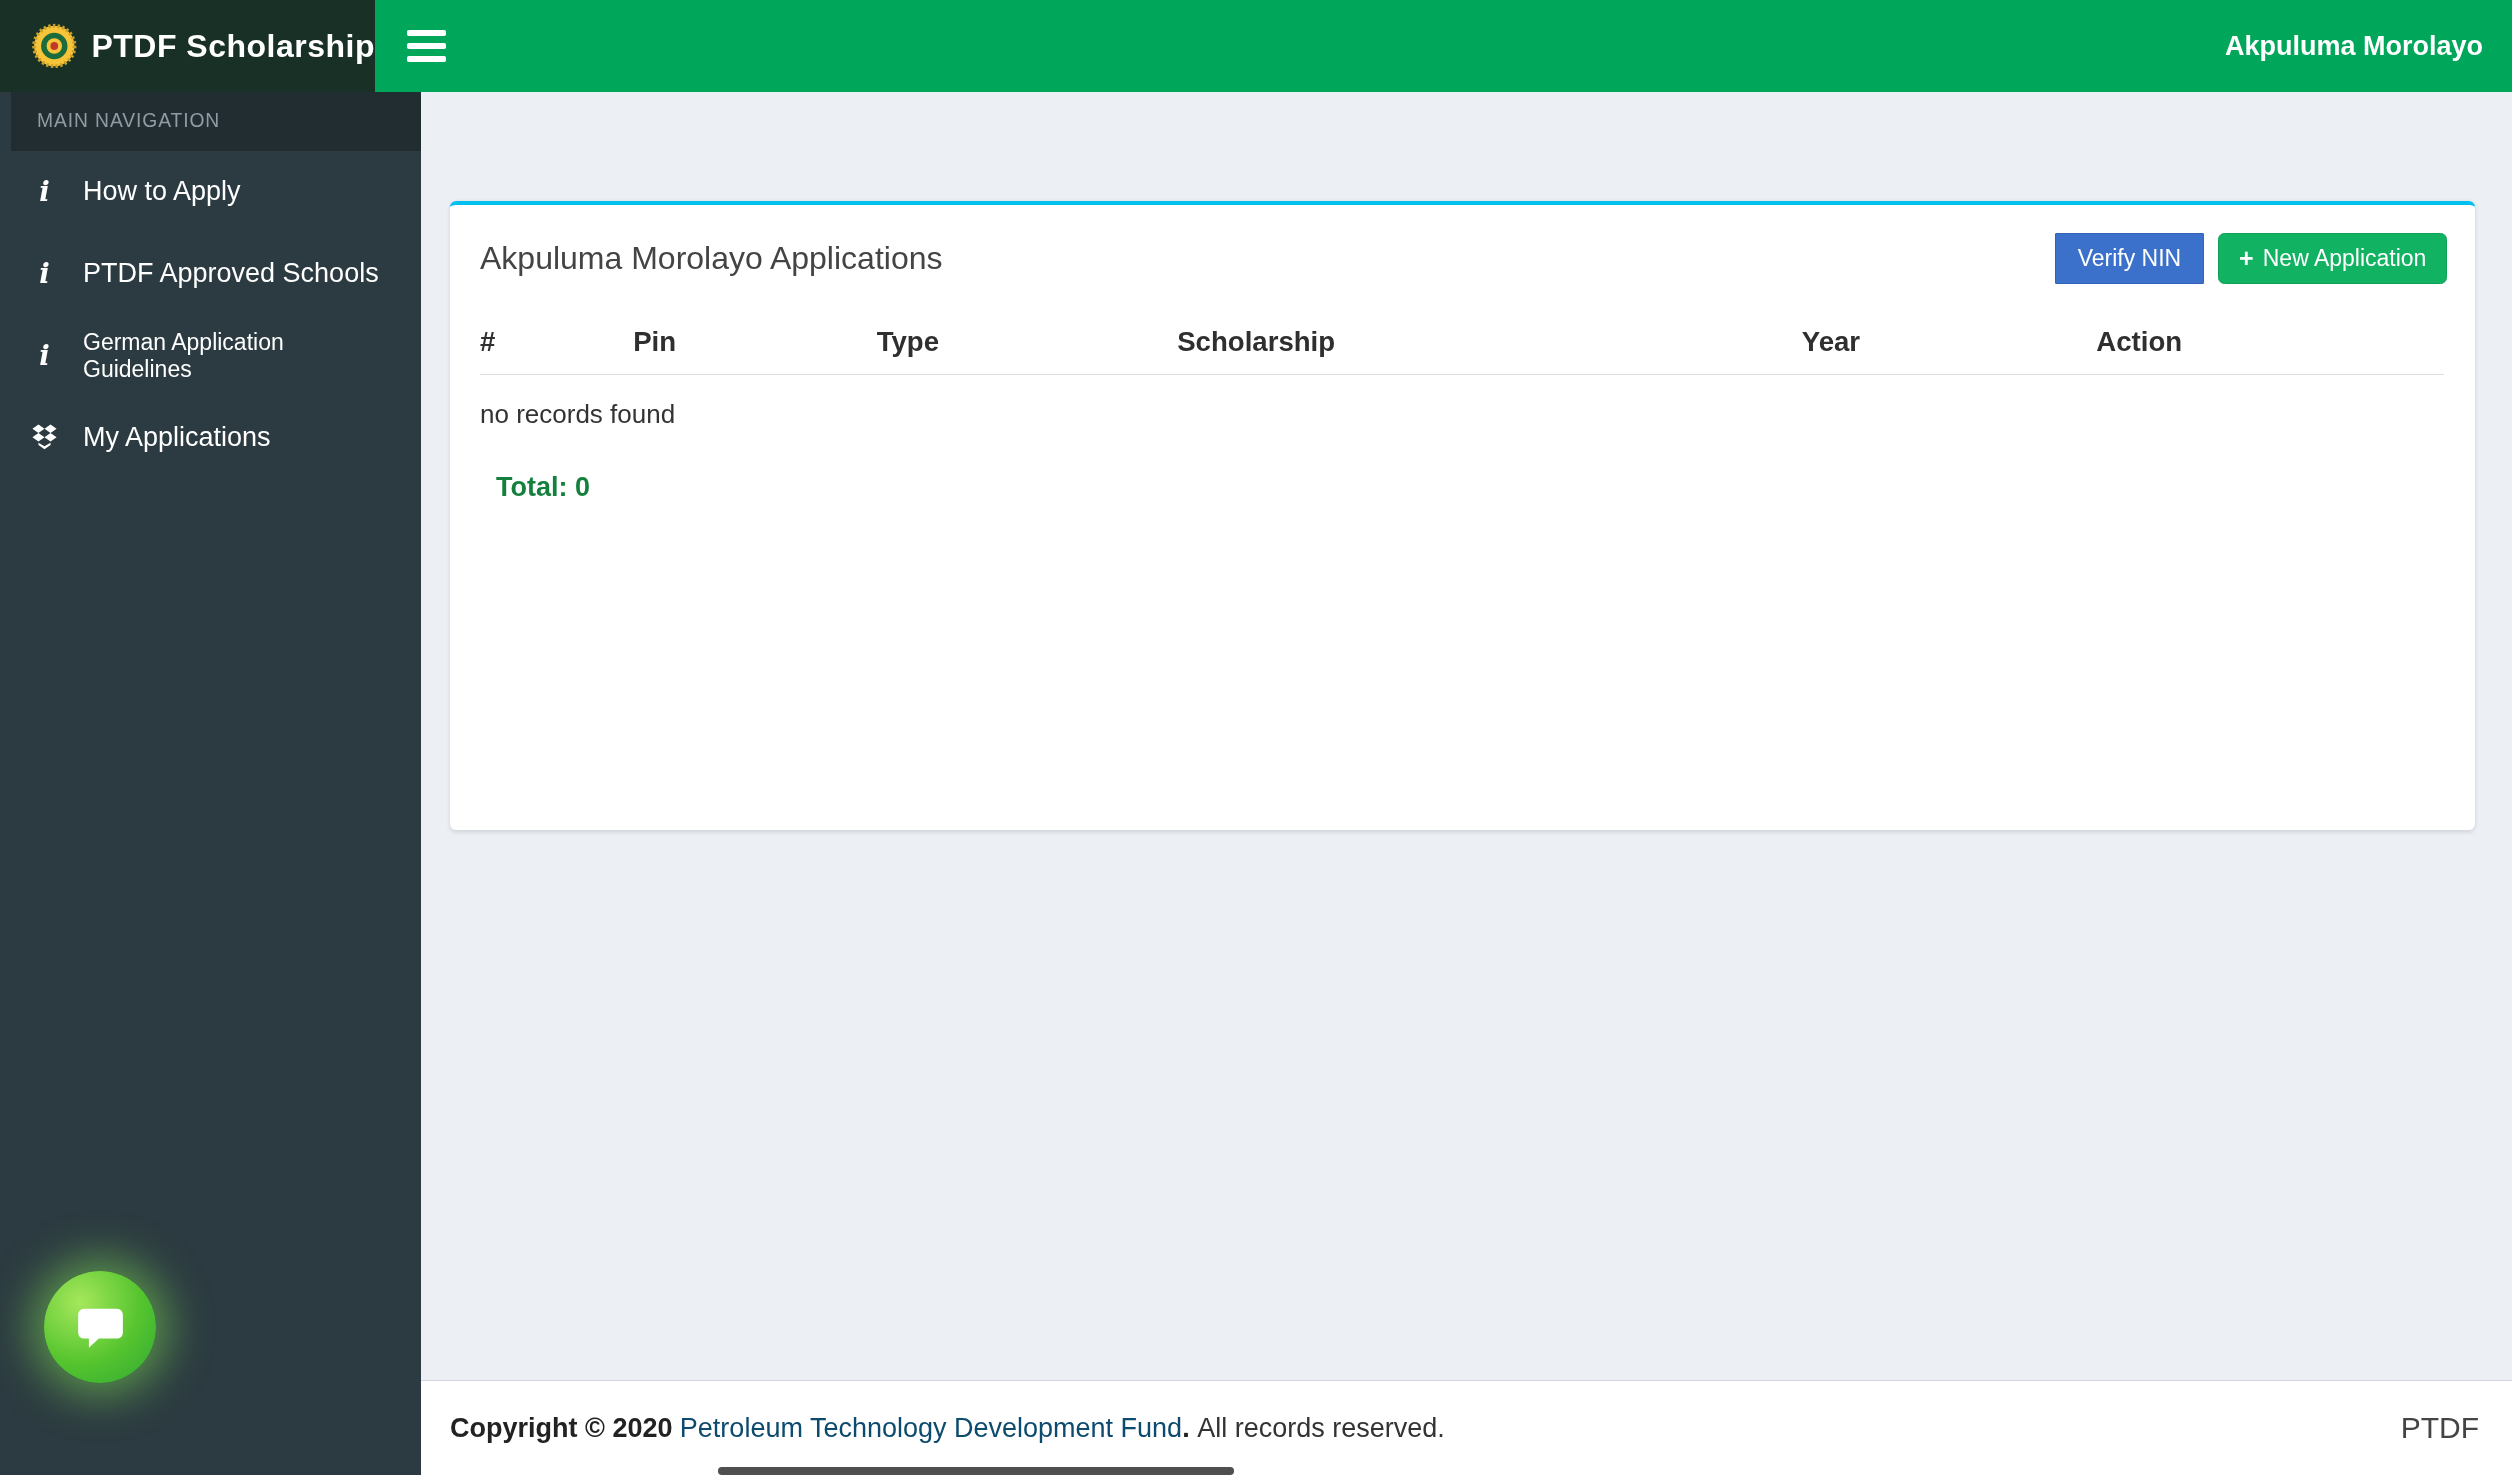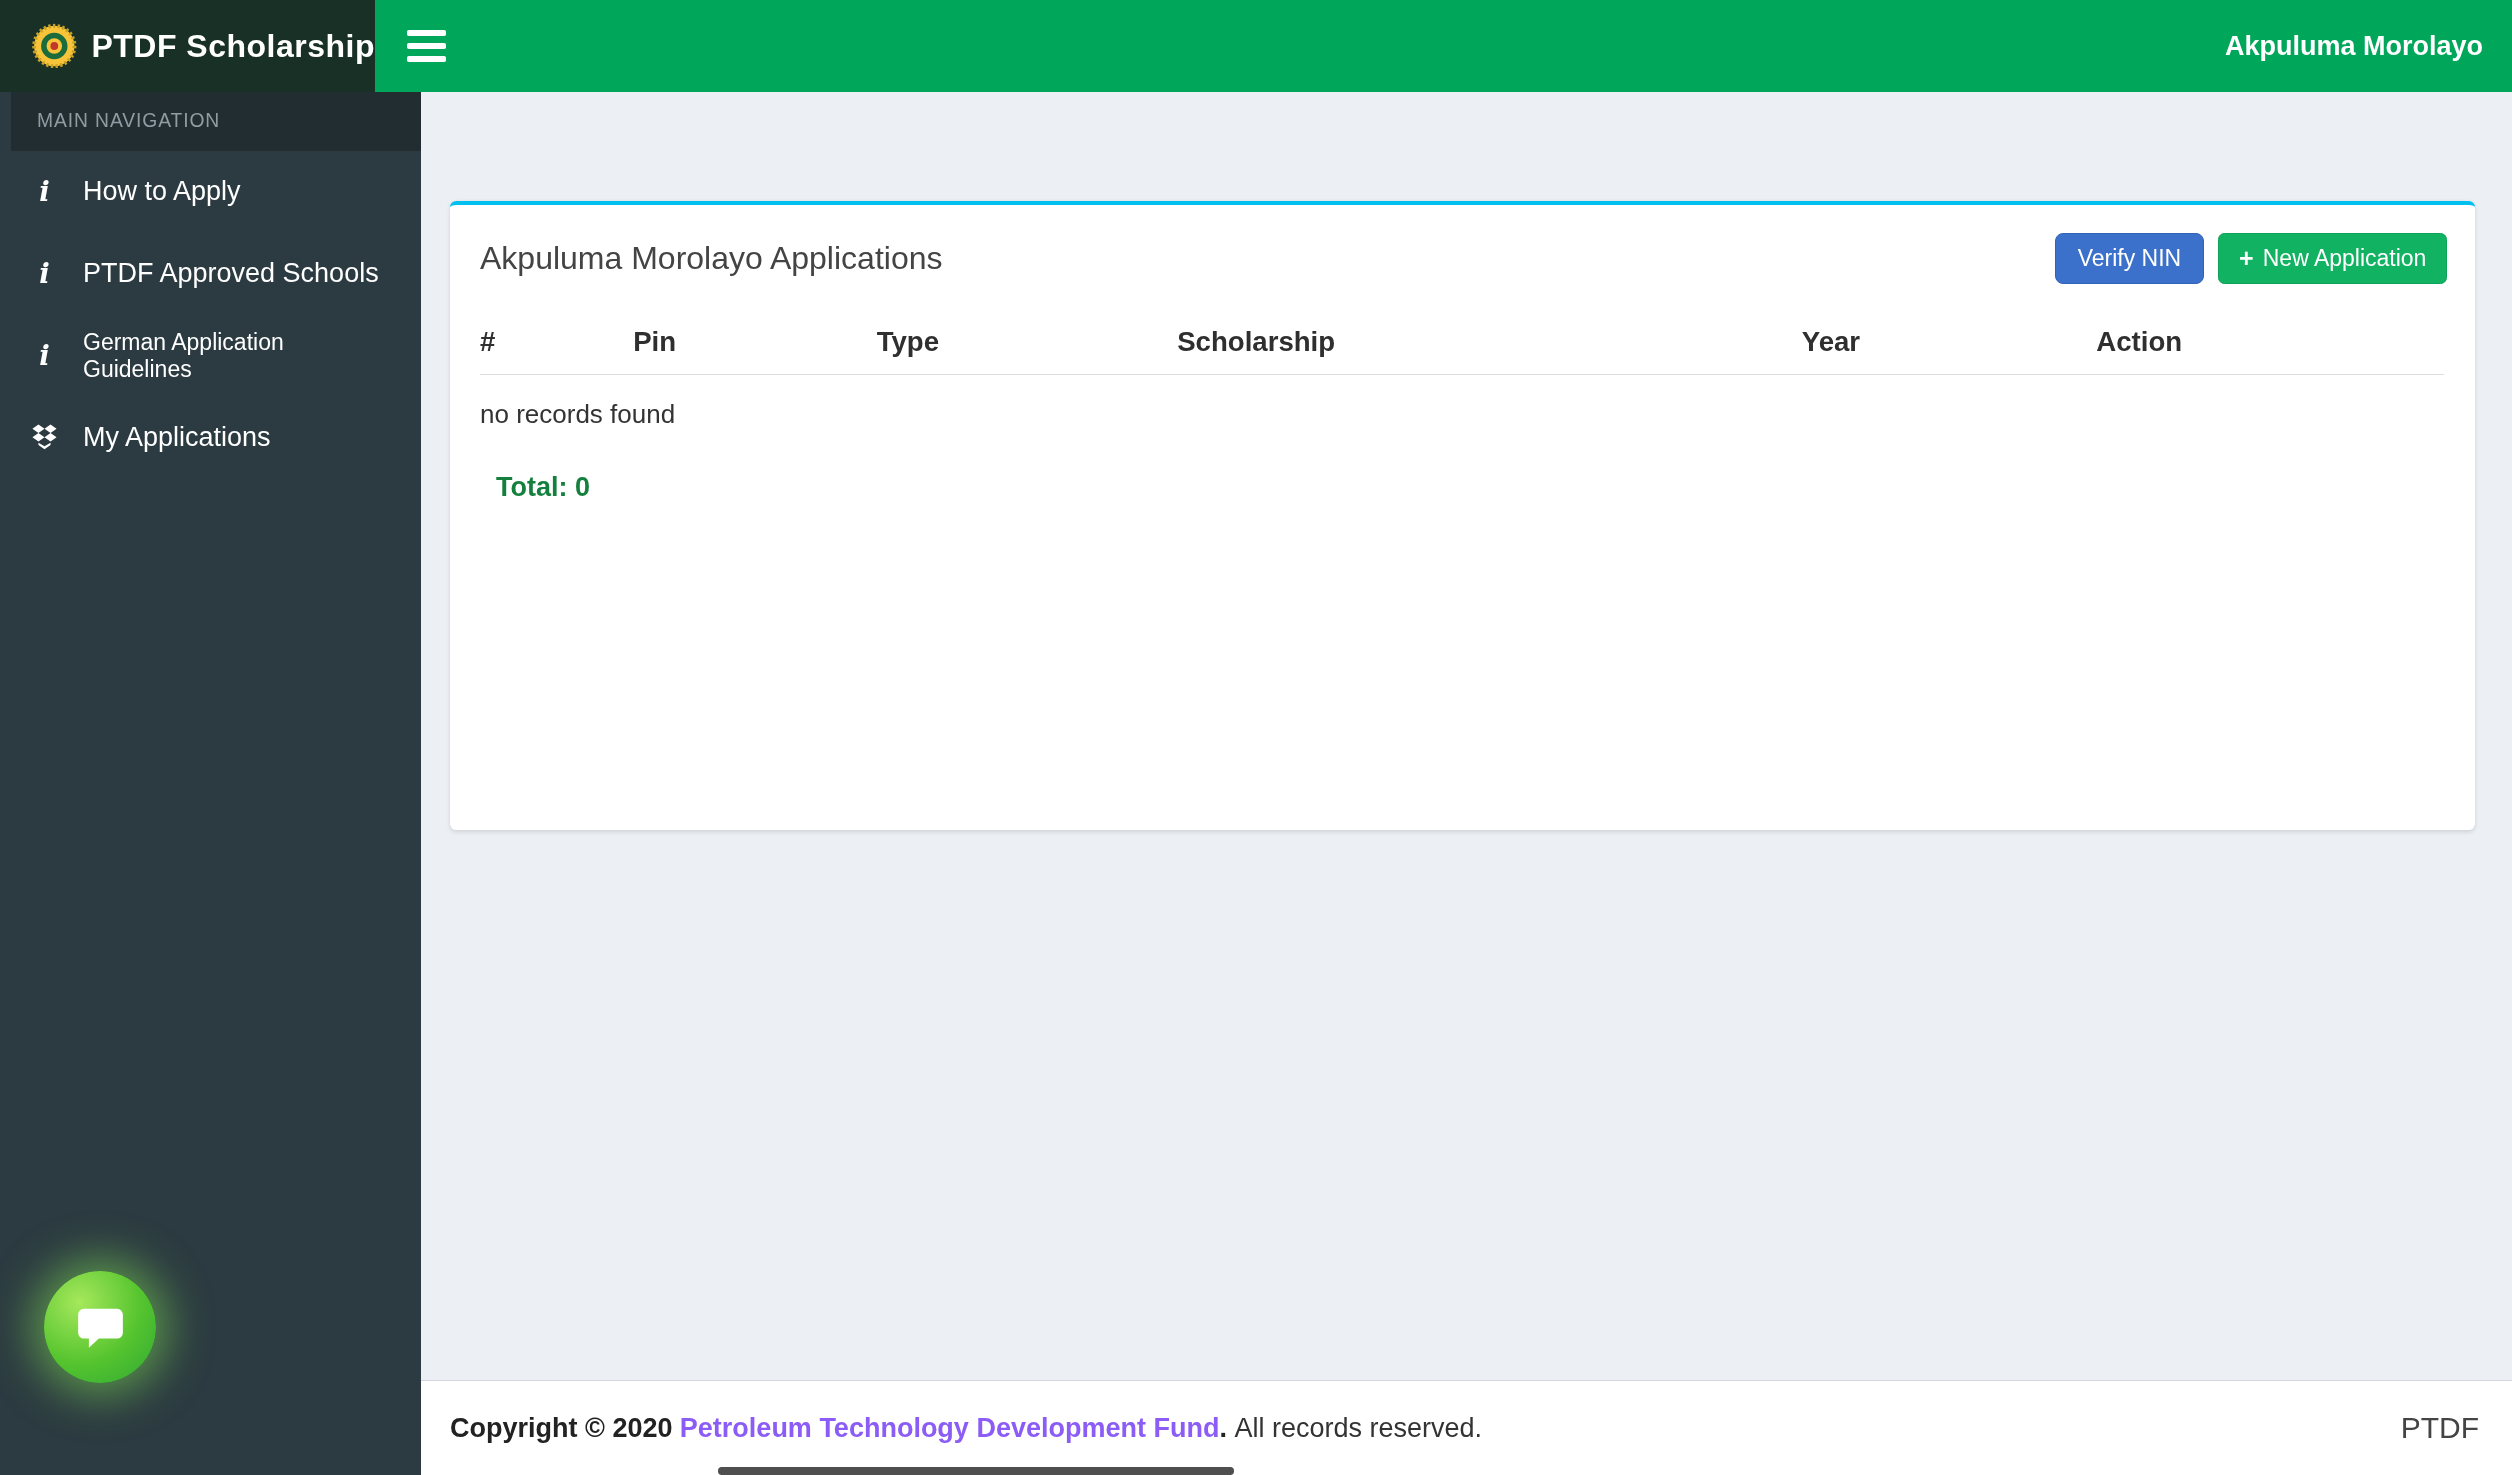--- a/index.html
+++ b/index.html
@@ -62,21 +62,21 @@
     box-shadow:0 1.8px 4.6px rgba(0,0,0,.13); position:relative;
   }
   .panel-header {
     display:flex; justify-content:space-between; align-items:center;
     padding:27.6px 27.6px 14.7px 30px;
   }
   .panel-title { font-size:32px; font-weight:400; color:#444444; }
   .panel-actions { display:flex; align-items:center; gap:13.8px; }
   .btn-primary {
     background:#3b71ca; border:0.9px solid #3263b8; color:#ffffff;
-    font-family:inherit; font-size:23px; padding:11px 22px; border-radius:8px; cursor:pointer;
+    font-family:inherit; font-size:23px; padding:11px 22px; border-radius:1px; cursor:pointer;
   }
   .btn-success {
     background:#12b263; border:0.9px solid #0ea158; color:#ffffff;
     font-family:inherit; font-size:23px; padding:11px 20px; border-radius:6.4px; cursor:pointer;
     display:inline-flex; align-items:center; gap:9.2px;
   }
   .btn-success .plus { font-size:25px; font-weight:bold; line-height:1; }
 
   .apps-table { width:calc(100% - 61px); margin:0 30px; border-collapse:collapse; table-layout:fixed; }
   .apps-table th {
@@ -87,21 +87,21 @@
   .total-line { margin:42px 0 0 46px; font-size:27px; font-weight:bold; color:#15803d; }
 
   
   .footer {
     position:absolute; left:421px; right:0; bottom:0; height:95px;
     background:#ffffff; border-top:0.9px solid #d2d6de;
     display:flex; align-items:center; justify-content:space-between;
     padding:0 33px 0 29px; font-size:27px; color:#333; z-index:30;
   }
   .copyright strong { font-weight:bold; color:#222; }
-  .copyright a { color:#8b5cf6; font-weight:bold; text-decoration:none; margin-left:7.4px; cursor:pointer; }
+  .copyright a { color:#0c4a6e; font-weight:normal; text-decoration:none; margin-left:7.4px; cursor:pointer; }
   .footer-right { font-size:30px; color:#444; }
 
   
   .chat-fab {
     position:absolute; left:44px; bottom:92px; width:112px; height:112px; border-radius:50%;
     background:radial-gradient(circle at 32% 28%, #a6e85c 0%, #55c42e 55%, #2ea836 100%);
     box-shadow:0 0 42px 13px rgba(125,216,83,.55);
     display:flex; align-items:center; justify-content:center; cursor:pointer; z-index:60;
   }
 

